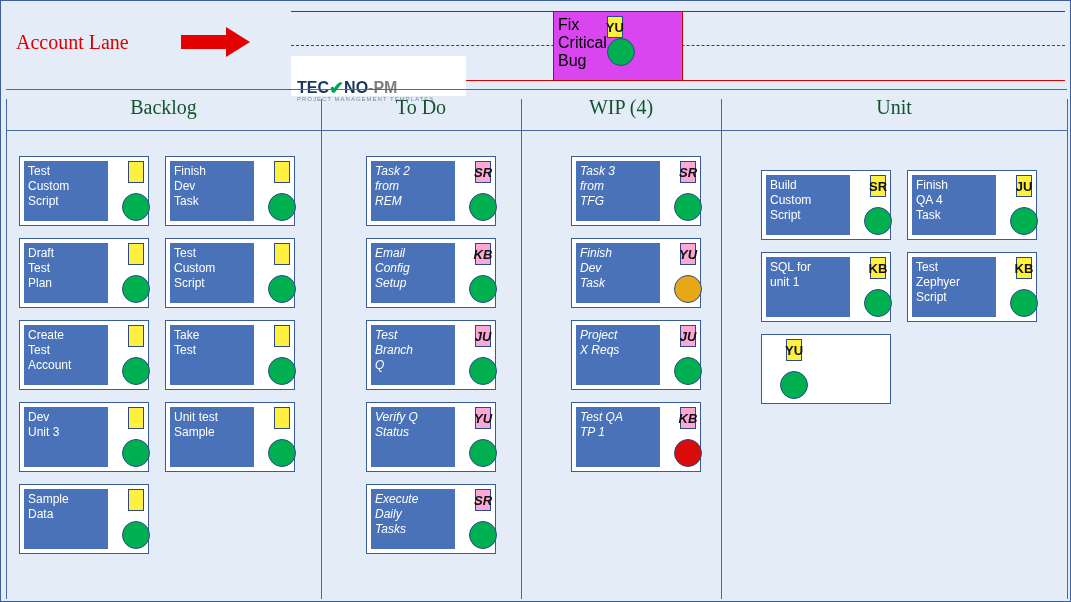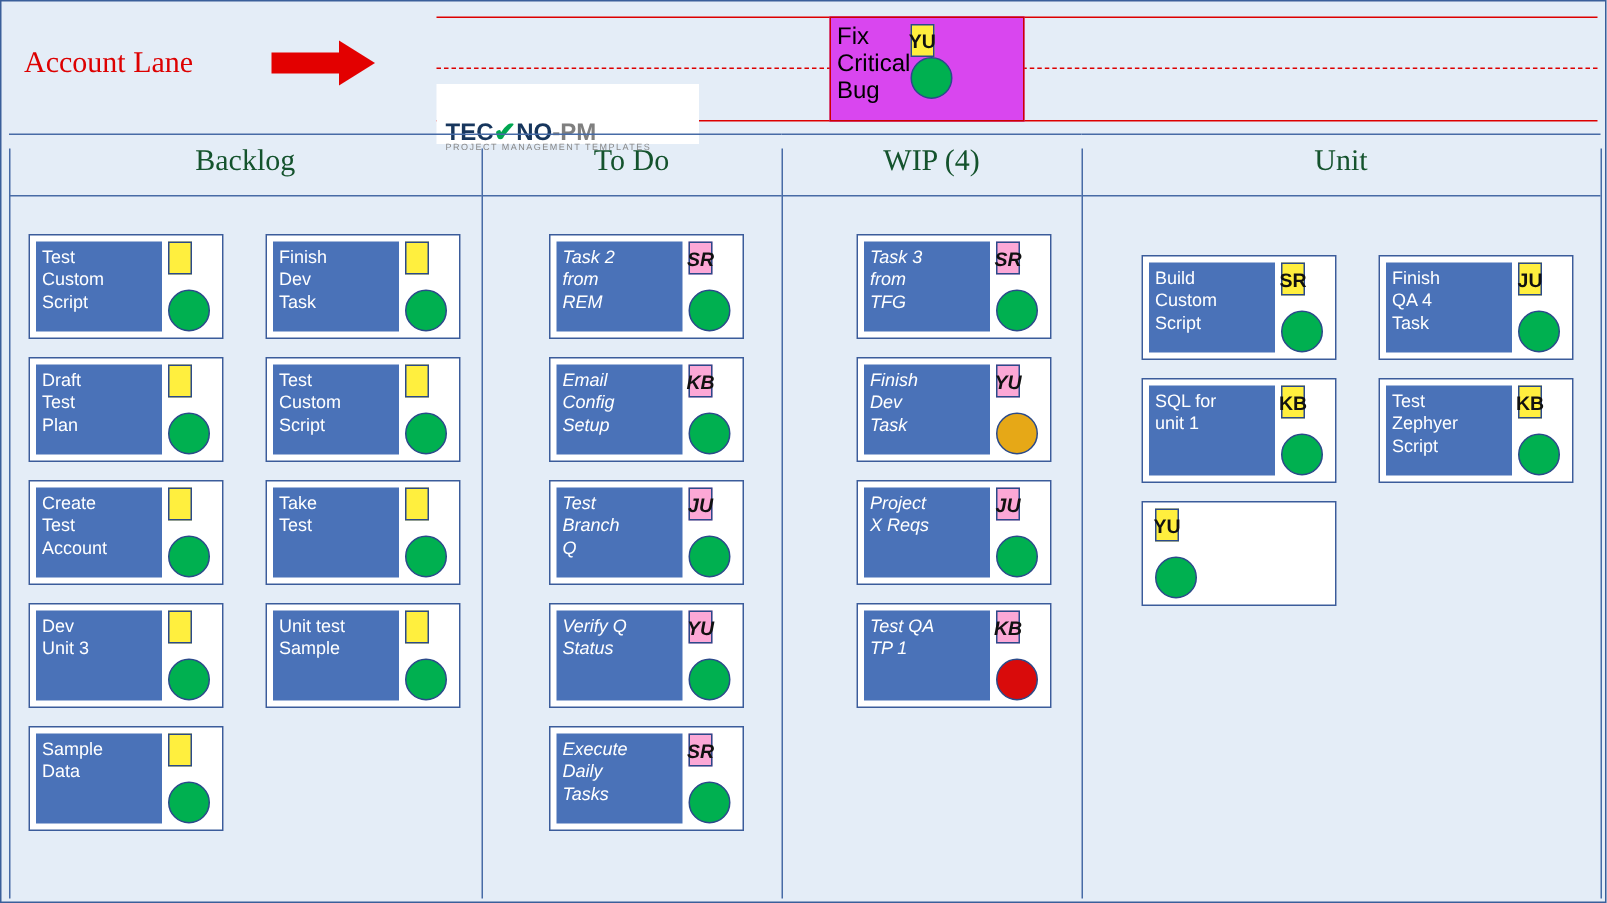--- a/index.html
+++ b/index.html
@@ -10,25 +10,25 @@
   .arrow{position:absolute;left:180px;top:30px;width:70px;height:22px;}
   .arrow .shaft{position:absolute;left:0;top:4px;width:45px;height:14px;background:#e30000;}
   .arrow .head{position:absolute;left:45px;top:-4px;width:0;height:0;border-left:24px solid #e30000;border-top:15px solid transparent;border-bottom:15px solid transparent;}
   .logo{position:absolute;left:290px;top:55px;width:175px;height:40px;background:#fff;padding:20px 6px;}
   .logo .t1{color:#17365d;font-weight:700;font-size:16px;letter-spacing:0;}
   .logo .chk{display:inline-block;color:#00a651;font-weight:700;font-size:18px;transform:translateY(1px);}
   .logo .sub{color:#888;font-size:6px;letter-spacing:1px;margin-top:-2px;}
   .express-card{position:absolute;left:552px;top:10px;width:130px;height:70px;border:1px solid #c00;background:#d946ef;padding:4px;display:flex;}
   .col-sep{position:absolute;top:98px;bottom:2px;width:0;border-left:1px solid #476ba6;}
   .col-head{position:absolute;top:88px;height:42px;border-top:1px solid #476ba6;border-bottom:1px solid #476ba6;text-align:center;font-size:20px;font-family:Georgia,serif;color:#14532d;padding-top:6px;}
-  .cards{position:absolute;top:155px;display:flex;flex-wrap:wrap;align-content:flex-start;gap:12px 28px;}
+  .cards{position:absolute;top:155px;display:flex;flex-wrap:wrap;align-content:flex-start;gap:12px 16px;}
   .cards.single{flex-direction:row;font-style:italic;}
   .card{width:130px;height:70px;border:1px solid #3b5c9b;background:#fff;padding:4px;display:flex;}
   .card .title{flex:1;background:#4a72b8;color:#fff;font-size:12px;line-height:1.25;padding:3px 4px;text-align:left;word-break:break-word;}
-  .card .side{width:36px;display:flex;flex-direction:column;justify-content:space-between;padding-left:4px;}
+  .card .side{width:36px;display:flex;flex-direction:column;align-items:center;justify-content:space-between;padding-left:20px;}
   .assn{width:16px;height:22px;border:1px solid #2b4a8a;display:flex;align-items:center;justify-content:center;font-size:13px;font-weight:600;color:#111;}
   .assn.yellow{background:#ffef3e;}
   .assn.pink{background:#fca8d6;}
   .stat{width:28px;height:28px;border-radius:50%;border:1px solid #2b4a8a;}
   .stat.green{background:#00b050;}
   .stat.amber{background:#e6a817;}
   .stat.red{background:#d90b0b;}
 </style>
 </head>
 <body>

